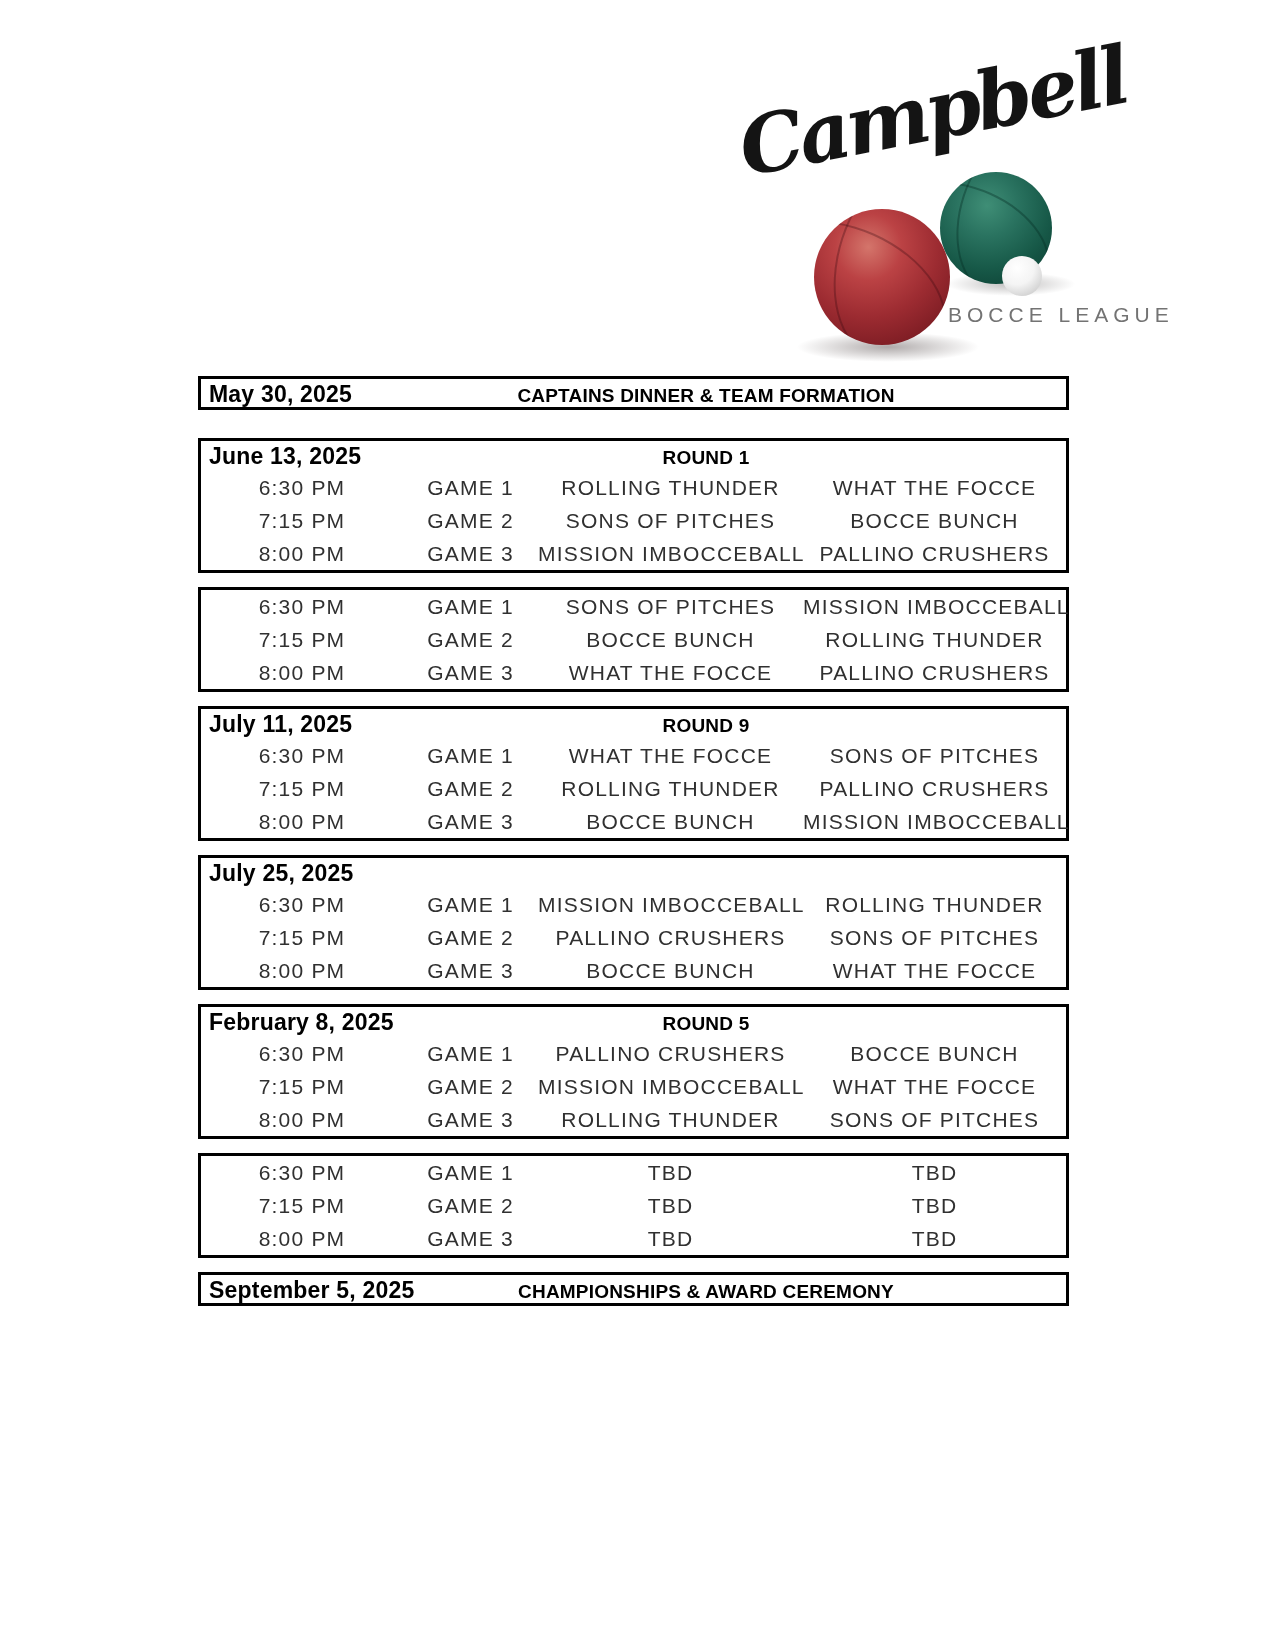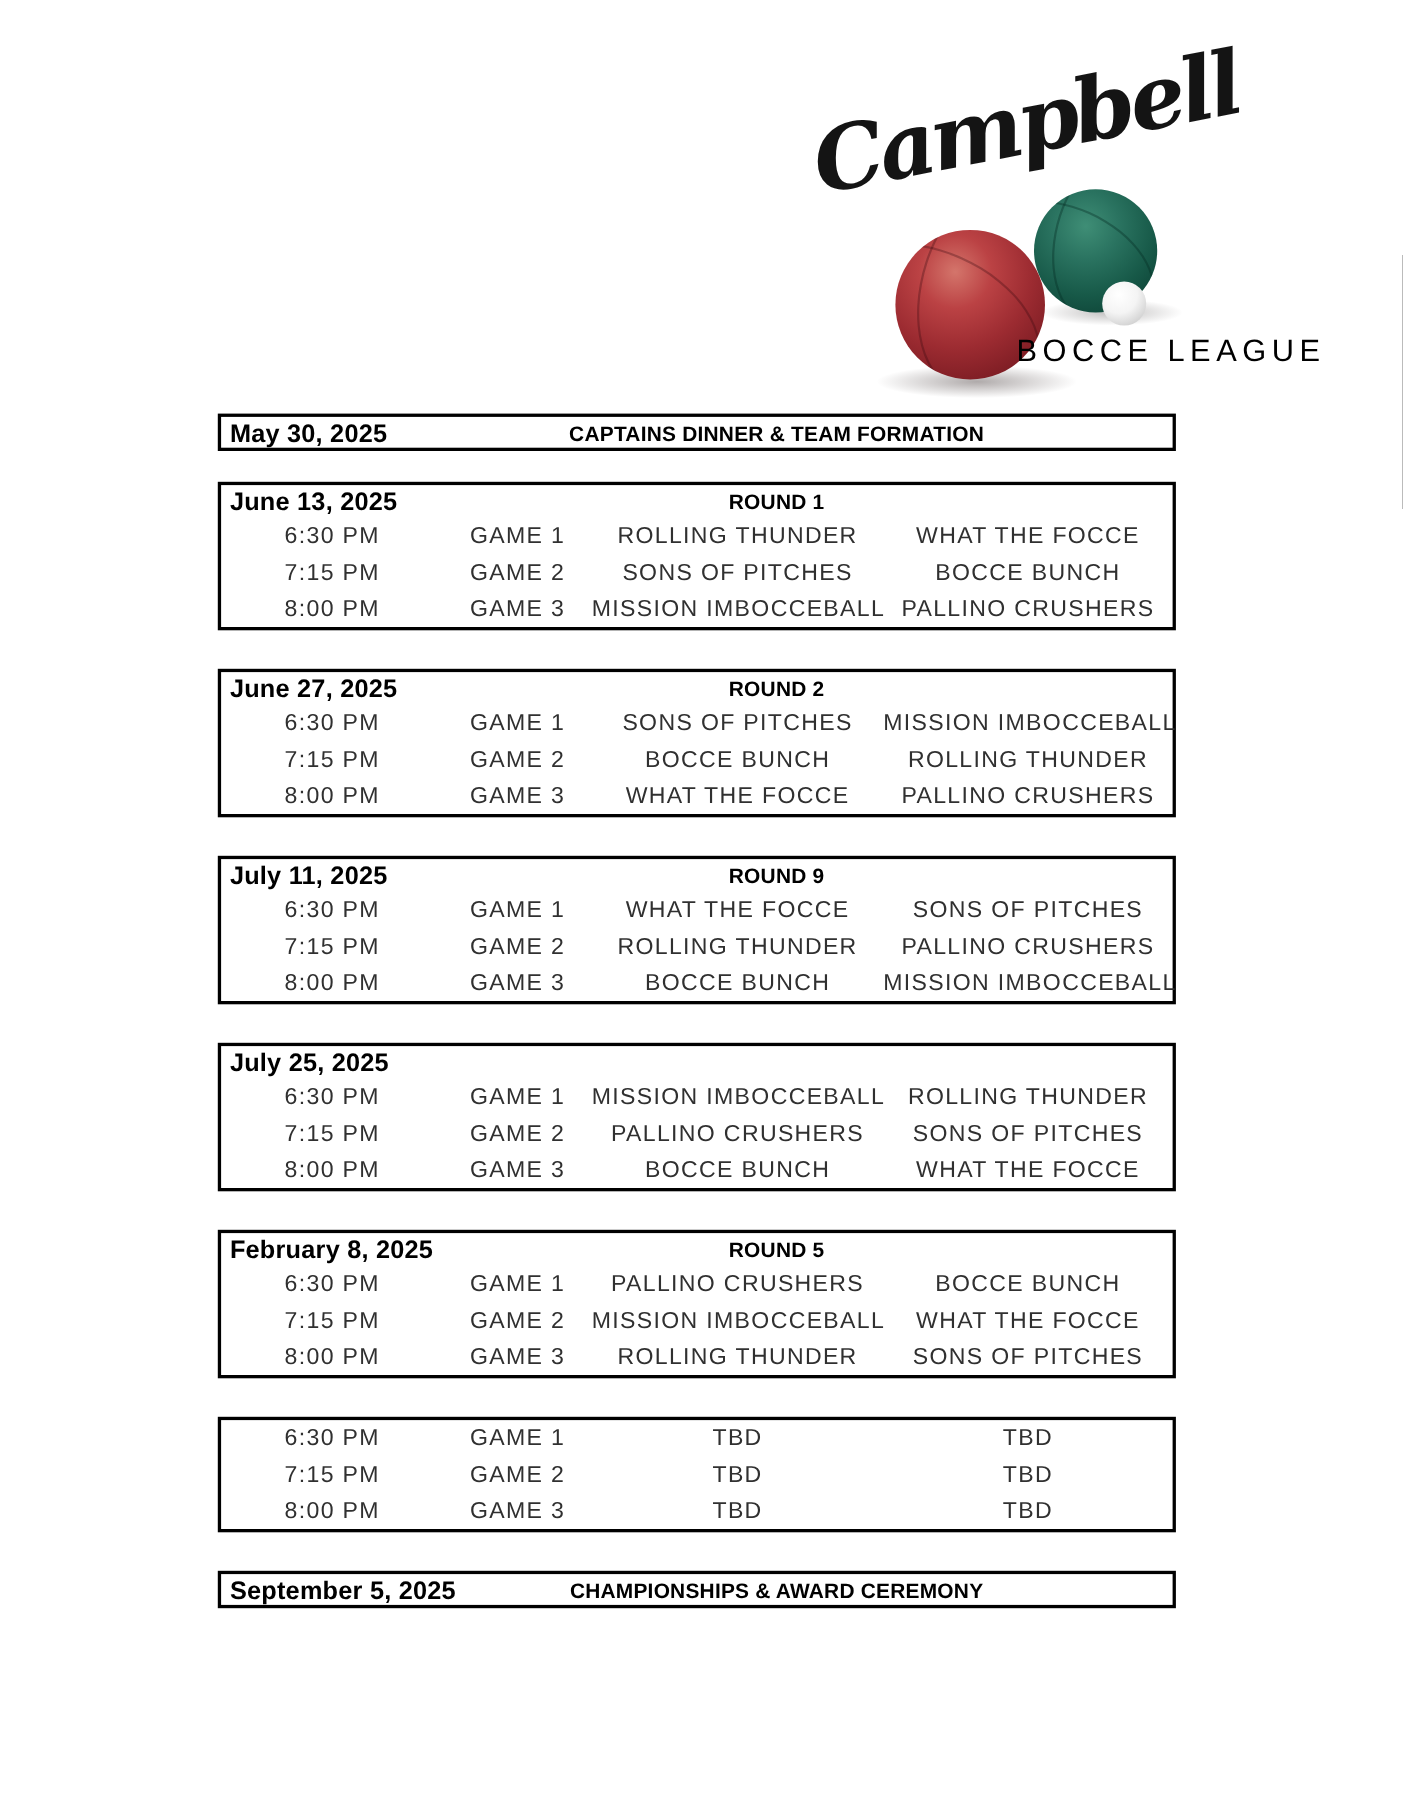--- a/index.html
+++ b/index.html
@@ -33,27 +33,27 @@
   .groove { position:absolute; border-radius:50%; border:2px solid rgba(50,8,12,0.30); }
   .ball-green .groove { border-color:rgba(4,40,32,0.35); }
   .groove-a { width:150%; height:96%; left:-52%; top:14%; transform:rotate(24deg); }
   .groove-b { width:96%; height:150%; left:18%; top:-40%; transform:rotate(18deg); }
   .ball-shadow { position:absolute; z-index:1; border-radius:50%; }
   .shadow-red { left:96px; top:252px; width:184px; height:30px;
     background:radial-gradient(ellipse at center, rgba(45,32,32,0.38) 0%, rgba(0,0,0,0) 70%); }
   .shadow-green { left:246px; top:192px; width:130px; height:24px;
     background:radial-gradient(ellipse at center, rgba(45,40,40,0.30) 0%, rgba(0,0,0,0) 70%); }
   .league-label {
-    position:absolute; left:224px; top:223px; z-index:6;
-    font-size:28px; letter-spacing:5px; color:#000000; white-space:nowrap;
+    position:absolute; left:248px; top:223px; z-index:6;
+    font-size:21px; letter-spacing:5px; color:#737373; white-space:nowrap;
   }
 
   
   .schedule { position:absolute; left:198px; top:376px; width:871px; }
-  .event-box { border:3px solid #000; background:#fff; margin-bottom:35px; box-sizing:border-box; }
+  .event-box { border:3px solid #000; background:#fff; margin-bottom:14px; box-sizing:border-box; }
   .event-box.single { margin-bottom:28px; }
   .title-row { position:relative; height:30px; }
   .single .title-row { height:28px; }
   .event-date {
     position:absolute; left:8px; top:2px;
     font-weight:bold; font-size:23px; color:#000; white-space:nowrap; letter-spacing:0.2px;
   }
   .event-title {
     margin-left:145px; text-align:center; padding-top:6px;
     font-weight:bold; font-size:19px; color:#000; letter-spacing:0.2px;
@@ -114,24 +114,20 @@
   <div class="game-row">
     <span class="cell">8:00 PM</span>
     <span class="cell">GAME 3</span>
     <span class="cell">MISSION IMBOCCEBALL</span>
     <span class="cell">PALLINO CRUSHERS</span>
   </div>
 </div>
   </div>
 
   <div class="event-box">
-    <div class="title-row">
-      <span class="event-date">June 27, 2025</span>
-      <div class="event-title">ROUND 2</div>
-    </div>
     <div>
   <div class="game-row">
     <span class="cell">6:30 PM</span>
     <span class="cell">GAME 1</span>
     <span class="cell">SONS OF PITCHES</span>
     <span class="cell">MISSION IMBOCCEBALL</span>
   </div>
 
   <div class="game-row">
     <span class="cell">7:15 PM</span>

